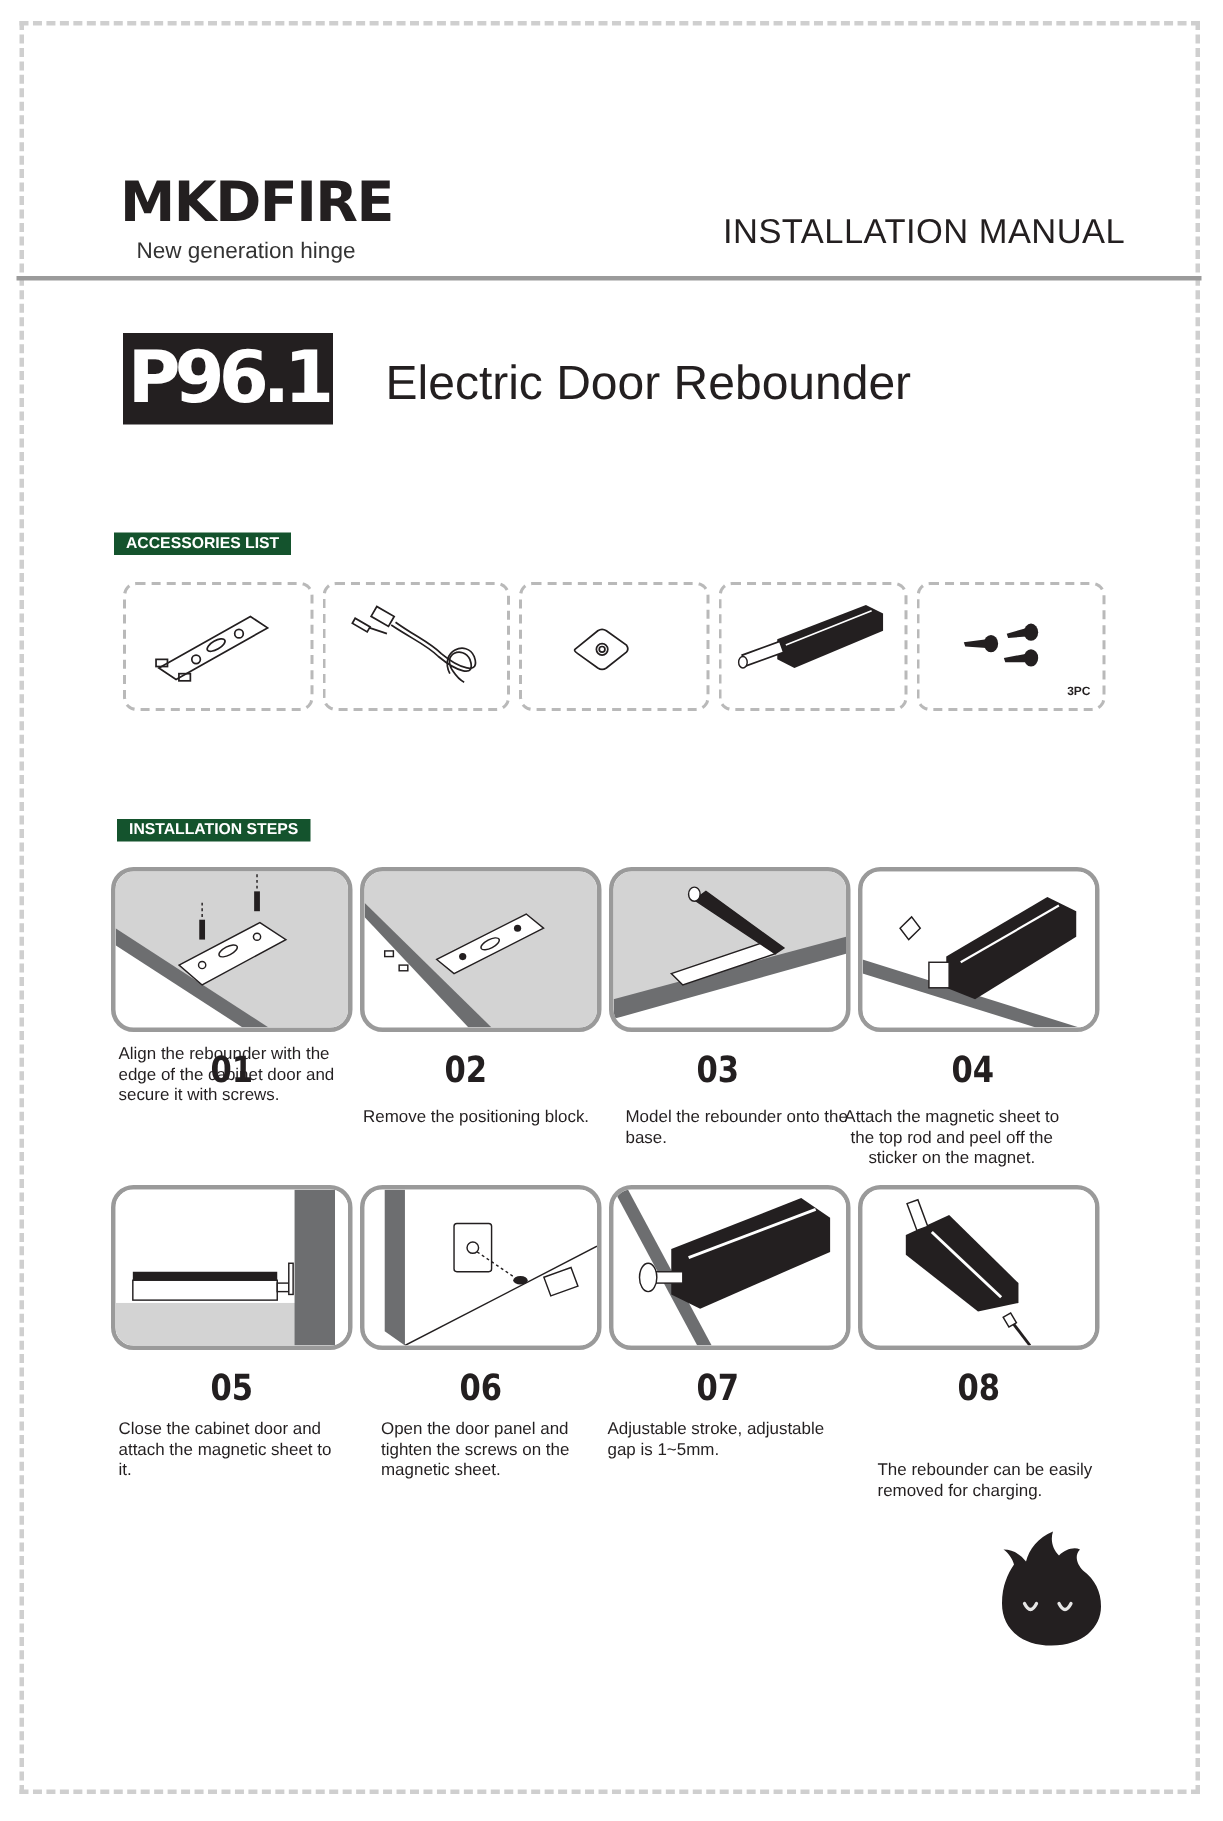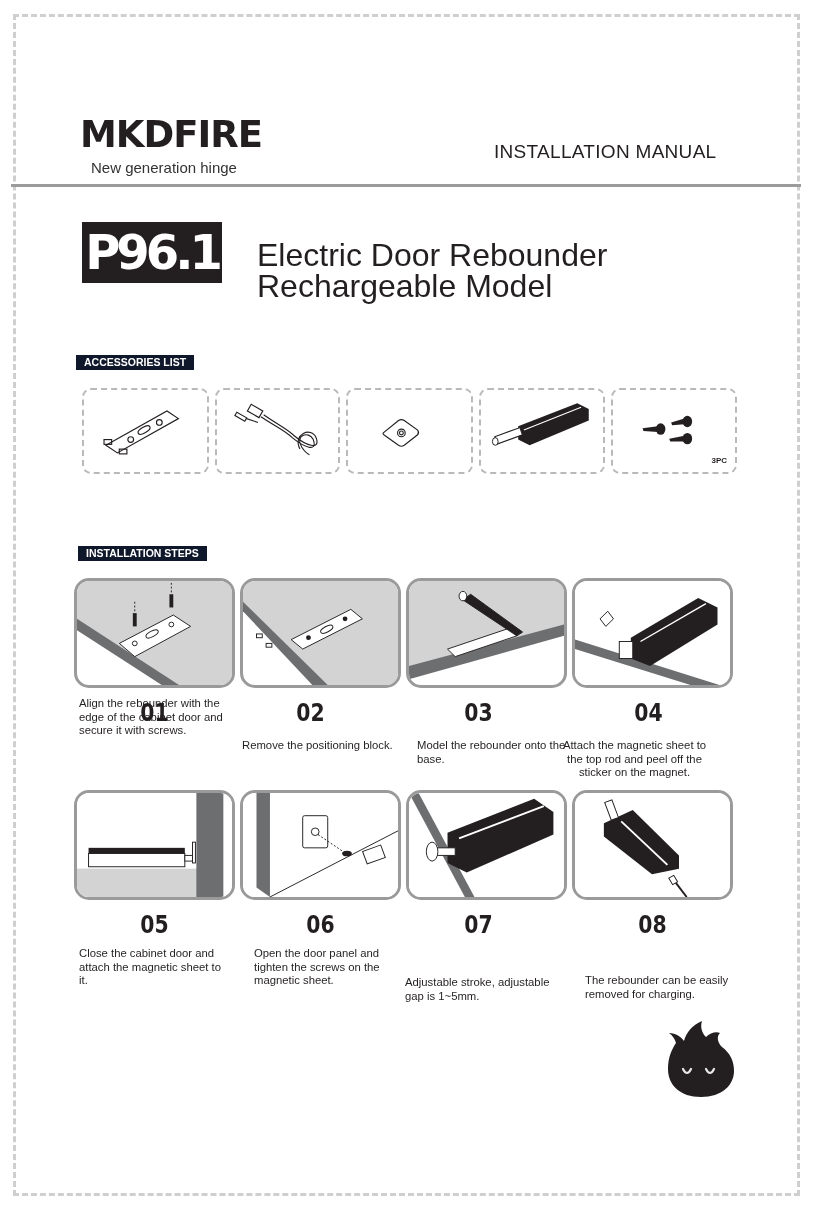--- a/index.html
+++ b/index.html
@@ -1,24 +1,24 @@
 <!DOCTYPE html>
 <html><head>
 <meta charset="utf-8">
 <style>
   html, body { margin:0; padding:0; background:#fff; }
   body { width:815px; height:1214px; position:relative; overflow:hidden; font-family:"Liberation Sans", sans-serif; color:#231f20; }
   .frame { position:absolute; left:13px; top:14px; width:787px; height:1182px; border:3px dashed #cfcfcf; box-sizing:border-box; }
   .logo { position:absolute; left:80px; top:116px; font-family:"DejaVu Sans", sans-serif; font-weight:bold; font-size:37px; letter-spacing:-1px; color:#231f20; line-height:1;text-align:center; }
   .tagline { position:absolute; left:80px; top:159px; font-size:15px; color:#333;margin-left:11px; }
-  .manual-title { position:absolute; left:494px; top:141px; font-size:19px; letter-spacing:0.3px; color:#231f20; }
+  .manual-title { position:absolute; left:482px; top:141px; font-size:23px; letter-spacing:0.3px; color:#231f20; }
   .header-rule { position:absolute; left:11px; top:184px; width:790px; height:3px; background:#9b9b9b; }
   .model-badge { position:absolute; left:82px; top:222px; width:140px; height:61px; background:#231f20; color:#fff; font-family:"DejaVu Sans", sans-serif; font-weight:bold; font-size:48px; line-height:61px; text-align:center; letter-spacing:-4px; }
   .product-title { position:absolute; left:257px; top:219px; font-size:32px; line-height:31px; color:#231f20;margin-top:21px; }
-  .section-label { position:absolute; background:#0f172a; color:#fff; font-size:10.5px; font-weight:bold; height:15px; line-height:15px; padding:0 8px;text-align:center; }
+  .section-label { position:absolute; background:#14532d; color:#fff; font-size:10.5px; font-weight:bold; height:15px; line-height:15px; padding:0 8px;text-align:center; }
   .acc-box { position:absolute; top:388px; height:86px; border:2px dashed #b9b9b9; border-radius:9px; box-sizing:border-box; }
   .acc-box svg { position:absolute; left:0; top:0; width:100%; height:100%; }
   .qty { position:absolute; right:8px; bottom:7px; font-size:8px; font-weight:bold; color:#231f20; }
   .step-img { position:absolute; width:161px; height:110px; border:3px solid #9a9a9a; border-radius:15px; box-sizing:border-box; overflow:hidden; background:#fff; }
   .step-img svg { width:100%; height:100%; display:block; }
   .step-num { position:absolute; width:161px; text-align:center; font-family:"DejaVu Sans", sans-serif; font-weight:bold; font-size:24px; color:#231f20; transform:scaleX(0.85); }
   .step-text { position:absolute; width:160px; font-size:11.3px; line-height:13.5px; color:#231f20; }
   .mascot { position:absolute; left:666px; top:1019px; width:70px; width:70px; height:80px; }
 </style>
 </head>
@@ -27,21 +27,20 @@
 <div class="frame"></div>
 
 <div class="logo">MKDFIRE</div>
 <div class="tagline">New generation hinge</div>
 <div class="manual-title">INSTALLATION MANUAL</div>
 <div class="header-rule"></div>
 
 <div class="model-badge">P96.1</div>
 <div class="product-title">
   <div>Electric Door Rebounder</div>
-  <div>Rechargeable Model</div>
 </div>
 
 <div class="section-label" style="left:76px; top:355px;">ACCESSORIES LIST</div>
 
 <div class="acc-box" style="left:82px; width:127px;">
   <svg viewBox="0 0 127 86">
     <g fill="none" stroke="#231f20" stroke-width="1.2">
       <polygon points="22,58 86,22 98,30 34,66"></polygon>
       <ellipse cx="62" cy="42" rx="7" ry="3" transform="rotate(-30 62 42)"></ellipse>
       <circle cx="48" cy="52" r="3"></circle>
@@ -207,20 +206,20 @@
   </svg>
 </div>
 
 <div class="step-num" style="left:74px; top:911px;">05</div>
 <div class="step-num" style="left:240px; top:911px;">06</div>
 <div class="step-num" style="left:398px; top:911px;">07</div>
 <div class="step-num" style="left:572px; top:911px;">08</div>
 
 <div class="step-text" style="left:79px; top:947px; width:150px;">Close the cabinet door and attach the magnetic sheet to it.</div>
 <div class="step-text" style="left:254px; top:947px; width:140px;">Open the door panel and tighten the screws on the magnetic sheet.</div>
-<div class="step-text" style="left:405px; top:947px; width:160px;margin-top:29px;">Adjustable stroke, adjustable gap is 1~5mm.</div>
+<div class="step-text" style="left:405px; top:947px; width:160px;">Adjustable stroke, adjustable gap is 1~5mm.</div>
 <div class="step-text" style="left:585px; top:947px; width:150px;margin-top:27px;">The rebounder can be easily removed for charging.</div>
 
 <svg class="mascot" viewBox="0 0 70 80">
   <path d="M35 78 C 14 78, 2 66, 2 50 C 2 38, 6 30, 10 24 C 9 20, 6 16, 3 14 C 10 14, 15 18, 18 22 C 20 14, 26 6, 36 2 C 34 8, 36 14, 40 18 C 44 14, 50 12, 54 14 C 50 18, 52 24, 56 28 C 64 34, 68 42, 68 52 C 68 66, 56 78, 35 78 Z" fill="#231f20"></path>
   <path d="M17 50 Q 21 58 25 50" fill="none" stroke="#e6e6e6" stroke-width="2.2" stroke-linecap="round"></path>
   <path d="M40 50 Q 44 58 48 50" fill="none" stroke="#e6e6e6" stroke-width="2.2" stroke-linecap="round"></path>
 </svg>
 
 </body></html>

